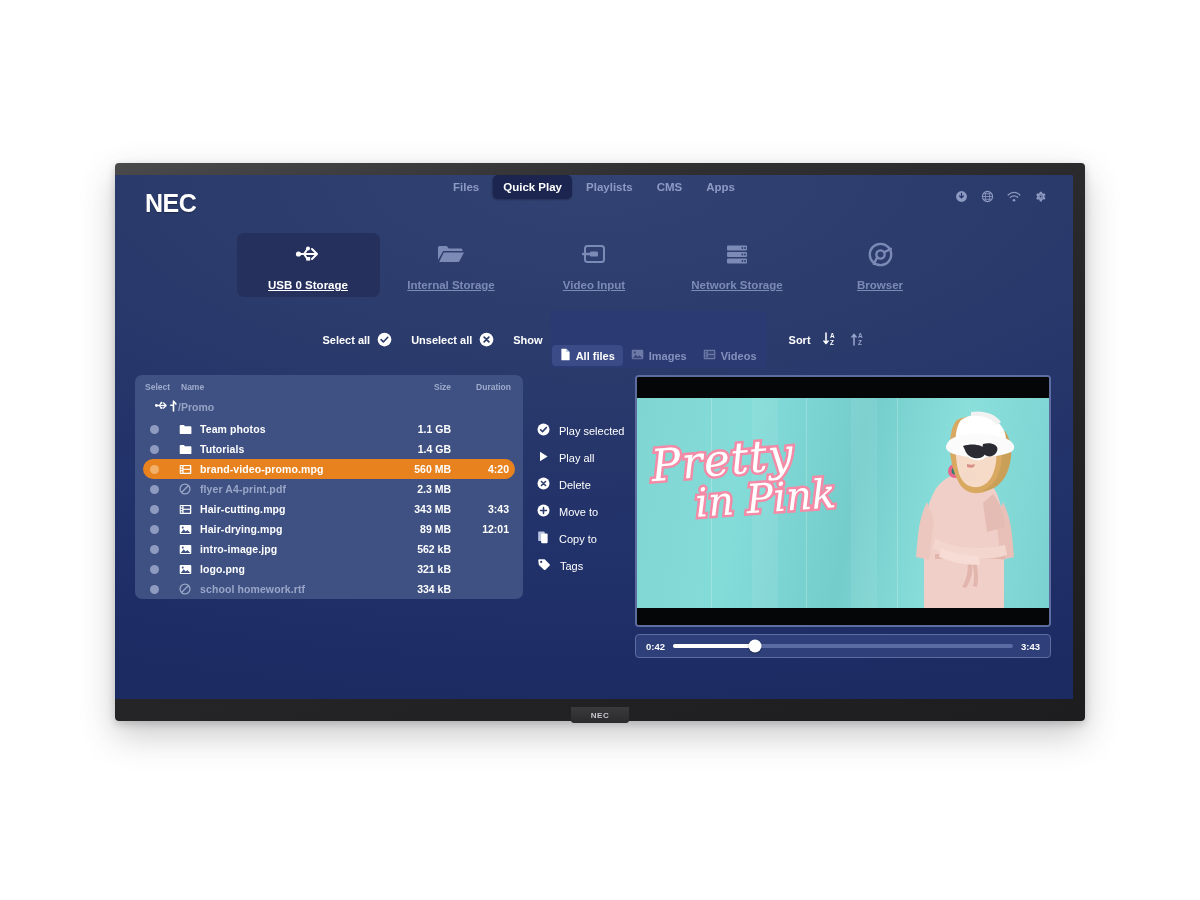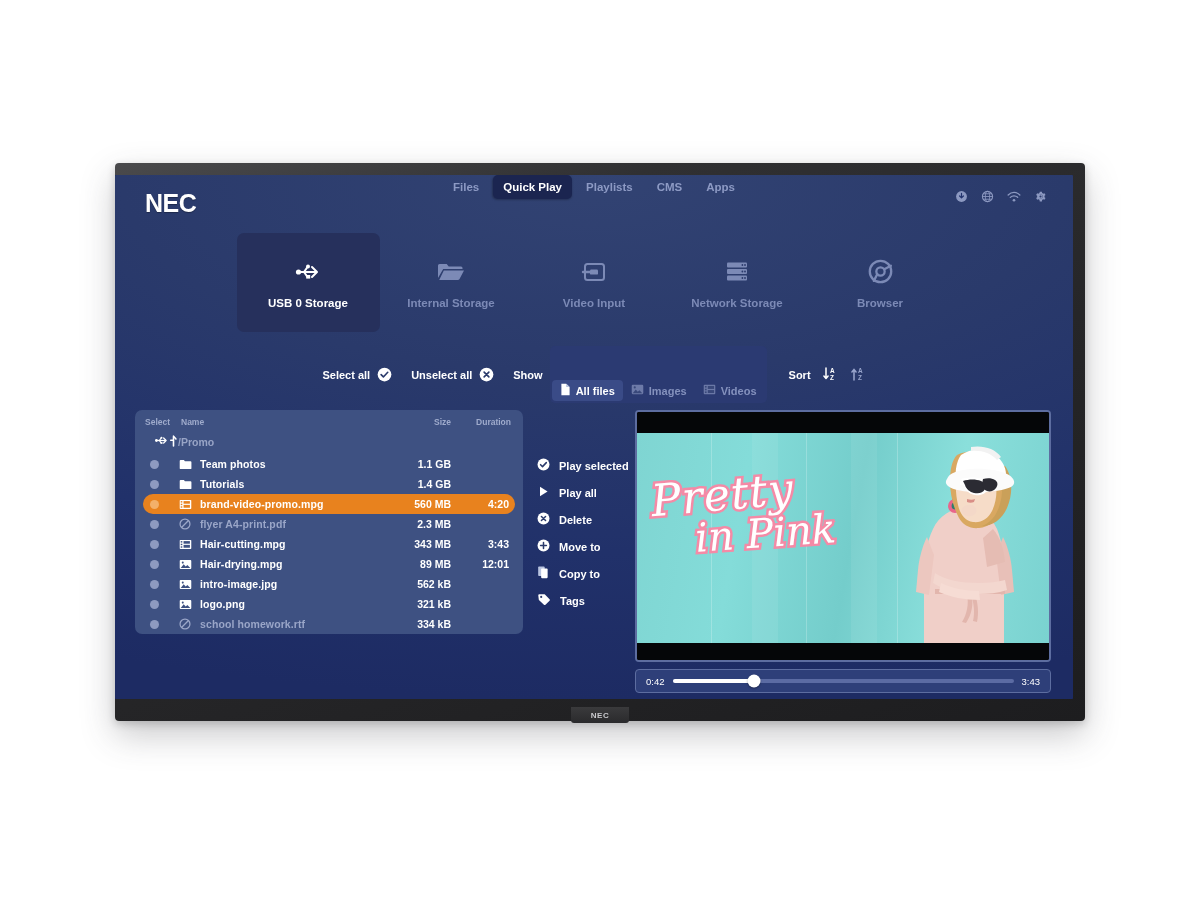--- a/index.html
+++ b/index.html
@@ -80,23 +80,23 @@
     display:flex; align-items:center; gap:13px;
   }
   .sysicons svg{ display:block; opacity:.88; }
 
   
   .tiles{
     display:flex; justify-content:center; align-items:flex-start;
     gap:0px; margin-top:6px;
   }
   .tile{
-    width:143px; height:99px;
+    width:143px; height:64px;
     display:flex; flex-direction:column; align-items:center; justify-content:center;
-    gap:10px; border-radius:7px; color:#7c8ab6;
+    gap:10px; border-radius:7px; color:#7c8ab6;text-decoration:underline;
   }
   .tile .ticon{ height:30px; display:flex; align-items:center; }
   .tile .tlabel{ font-size:11.5px; font-weight:600; }
   .tile.active{ background:#26305c; color:#ffffff; }
   .tile.active .tlabel{ font-weight:bold; }
 
   
   .toolbar{
     display:flex; align-items:center; justify-content:center;
     gap:0; margin-top:14px; font-size:11px;
@@ -157,21 +157,21 @@
   .fname{ flex:1; padding-left:3px; letter-spacing:.1px; }
   .fsize{ width:74px; text-align:right; }
   .fdur{ width:62px; text-align:right; padding-right:4px; }
 
   .actions{
     width:112px; padding:48px 0 0 14px;
     display:flex; flex-direction:column; gap:12px;
   }
   .act{
     display:flex; align-items:center; gap:9px;
-    font-size:11px; font-weight:bold; color:#ffffff;
+    font-size:11px; font-weight:normal; color:#ffffff;
   }
 
   
   .preview{ flex:1; }
   .vidbox{
     height:252px;
     border:2px solid #5d6da0;
     border-radius:4px;
     background:#000;
     overflow:hidden;
@@ -209,21 +209,21 @@
   .model{
     position:absolute; right:6px; bottom:0; width:168px; height:210px;
   }
 
   .scrub{
     margin-top:7px; height:24px;
     background:#2e3f79;
     border:1px solid #5d6da0;
     border-radius:4px;
     display:flex; align-items:center; gap:8px;
-    padding:0 10px; font-size:9.5px; font-weight:normal; color:#ffffff;
+    padding:0 10px; font-size:9.5px; font-weight:bold; color:#ffffff;
   }
   .track{
     flex:1; height:4px; background:#5b6ba3; border-radius:2px;
     position:relative;
   }
   .track .fill{ position:absolute; left:0; top:0; bottom:0; background:#ffffff; border-radius:2px; width:24%; }
   .track .knob{
     position:absolute; top:50%; left:24%;
     transform:translate(-50%,-50%);
     width:13px; height:13px; border-radius:50%; background:#ffffff;

